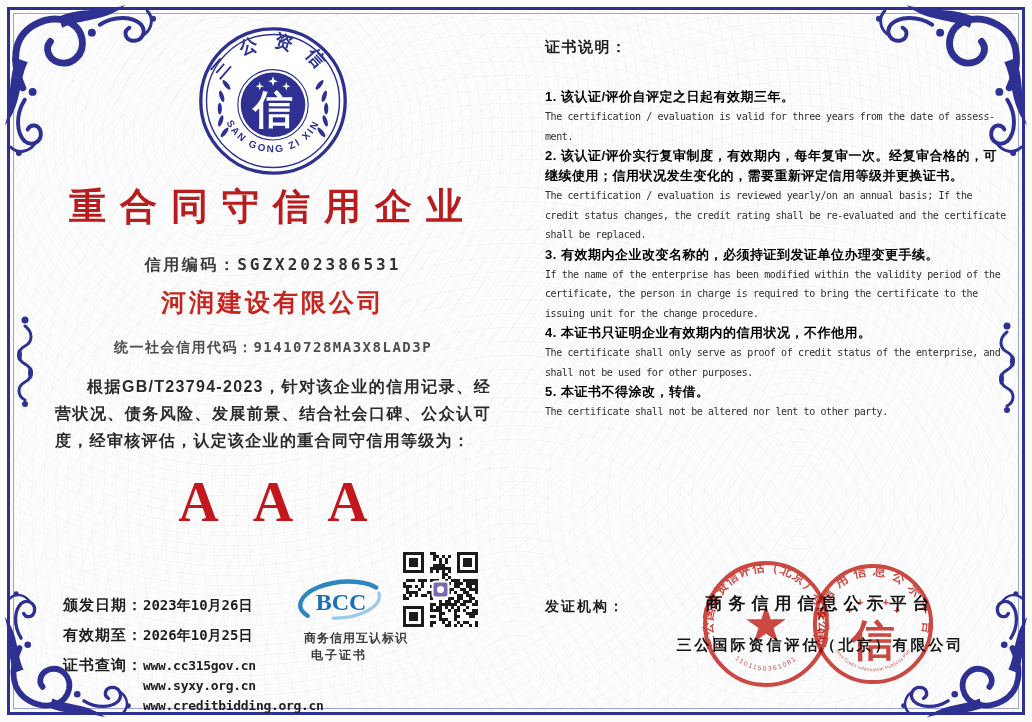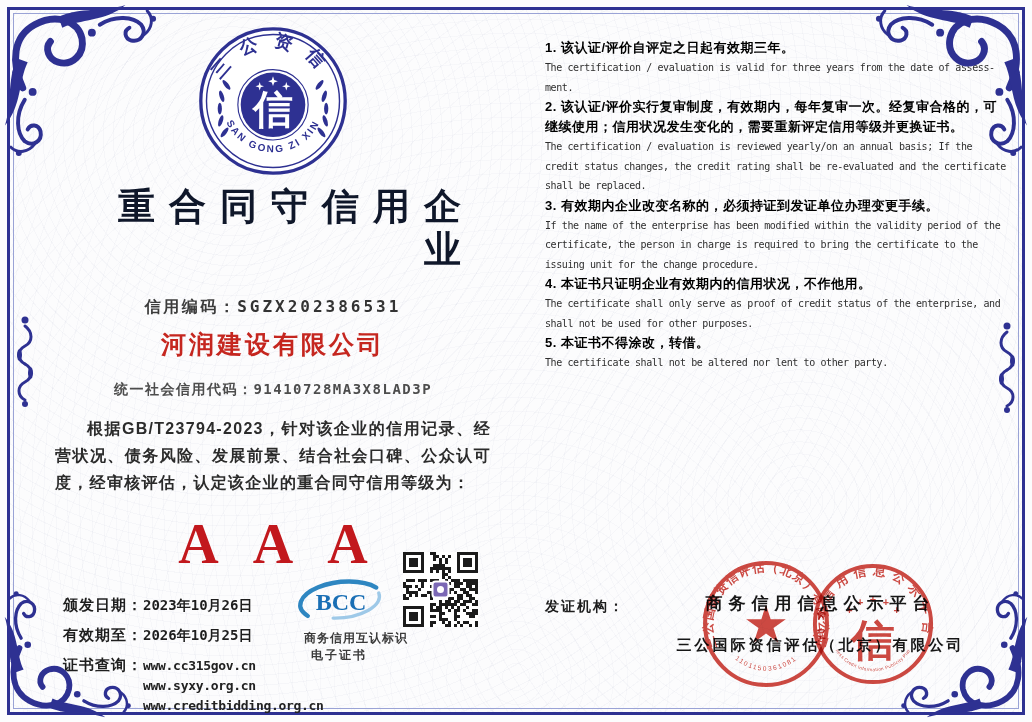--- a/index.html
+++ b/index.html
@@ -21,21 +21,21 @@
   .corner.tr{right:3px;top:3px;transform:scaleX(-1);}
   .corner.bl{left:3px;bottom:3px;width:132px;height:132px;transform:scaleY(-1);}
   .corner.br{right:3px;bottom:3px;width:132px;height:132px;transform:scale(-1,-1);}
   .side-orn{position:absolute;width:26px;height:96px;z-index:3;}
   .side-orn.left{left:12px;top:312px;}
   .side-orn.right{right:12px;top:318px;transform:scaleX(-1);}
 
   
   .front{position:absolute;left:55px;top:24px;width:436px;bottom:28px;}
   .seal{display:block;margin:0 auto;width:152px;height:154px;}
-  .title{margin:8px 16px 0;text-align:right;font-size:37px;font-weight:bold;color:#0f172a;
+  .title{margin:8px 0 0;text-align:left;font-size:37px;font-weight:bold;color:#b91c1c;
          letter-spacing:14px;text-indent:14px;line-height:1.15;}
   .code-line{margin-top:26px;text-align:center;font-size:16px;font-weight:bold;color:#3c3c3c;letter-spacing:2.5px;}
   .code-line .val{font-family:"DejaVu Sans Mono",monospace;letter-spacing:3px;color:#333;}
   .company{margin-top:10px;text-align:center;font-size:25px;font-weight:bold;color:#c5261f;letter-spacing:3px;}
   .uscc{margin-top:20px;text-align:center;font-size:14px;font-weight:bold;color:#4d4d4d;letter-spacing:1.5px;}
   .uscc .val{font-family:"DejaVu Sans Mono",monospace;letter-spacing:1.5px;}
   .statement{margin-top:16px;font-size:16px;font-weight:bold;color:#2b2b2b;line-height:27px;
              letter-spacing:1.3px;text-indent:2em;text-align:justify;}
   .grade{margin-top:8px;text-align:center;font-family:"Liberation Serif","DejaVu Serif",serif;
          font-size:56px;font-weight:bold;color:#c2181d;letter-spacing:34px;text-indent:34px;}
@@ -412,20 +412,21 @@
             </svg></div>
       </div>
       <div class="marks-labels">
         <span class="l1">商务信用互认标识</span>
         <span class="l2">电子证书</span>
       </div>
     </div>
   </div>
 
   <div class="back">
+    <div class="inst-heading">证书说明：</div>
 
     <div class="inst-item">
       <div class="zh">1. 该认证/评价自评定之日起有效期三年。</div>
       <div class="en">The certification / evaluation is valid for three years from the date of assess-</div>
       <div class="en">ment.</div>
     </div>
     <div class="inst-item">
       <div class="zh">2. 该认证/评价实行复审制度，有效期内，每年复审一次。经复审合格的，可继续使用；信用状况发生变化的，需要重新评定信用等级并更换证书。</div>
       <div class="en">The certification / evaluation is reviewed yearly/on an annual basis; If the</div>
       <div class="en">credit status changes, the credit rating shall be re-evaluated and the certificate</div>

